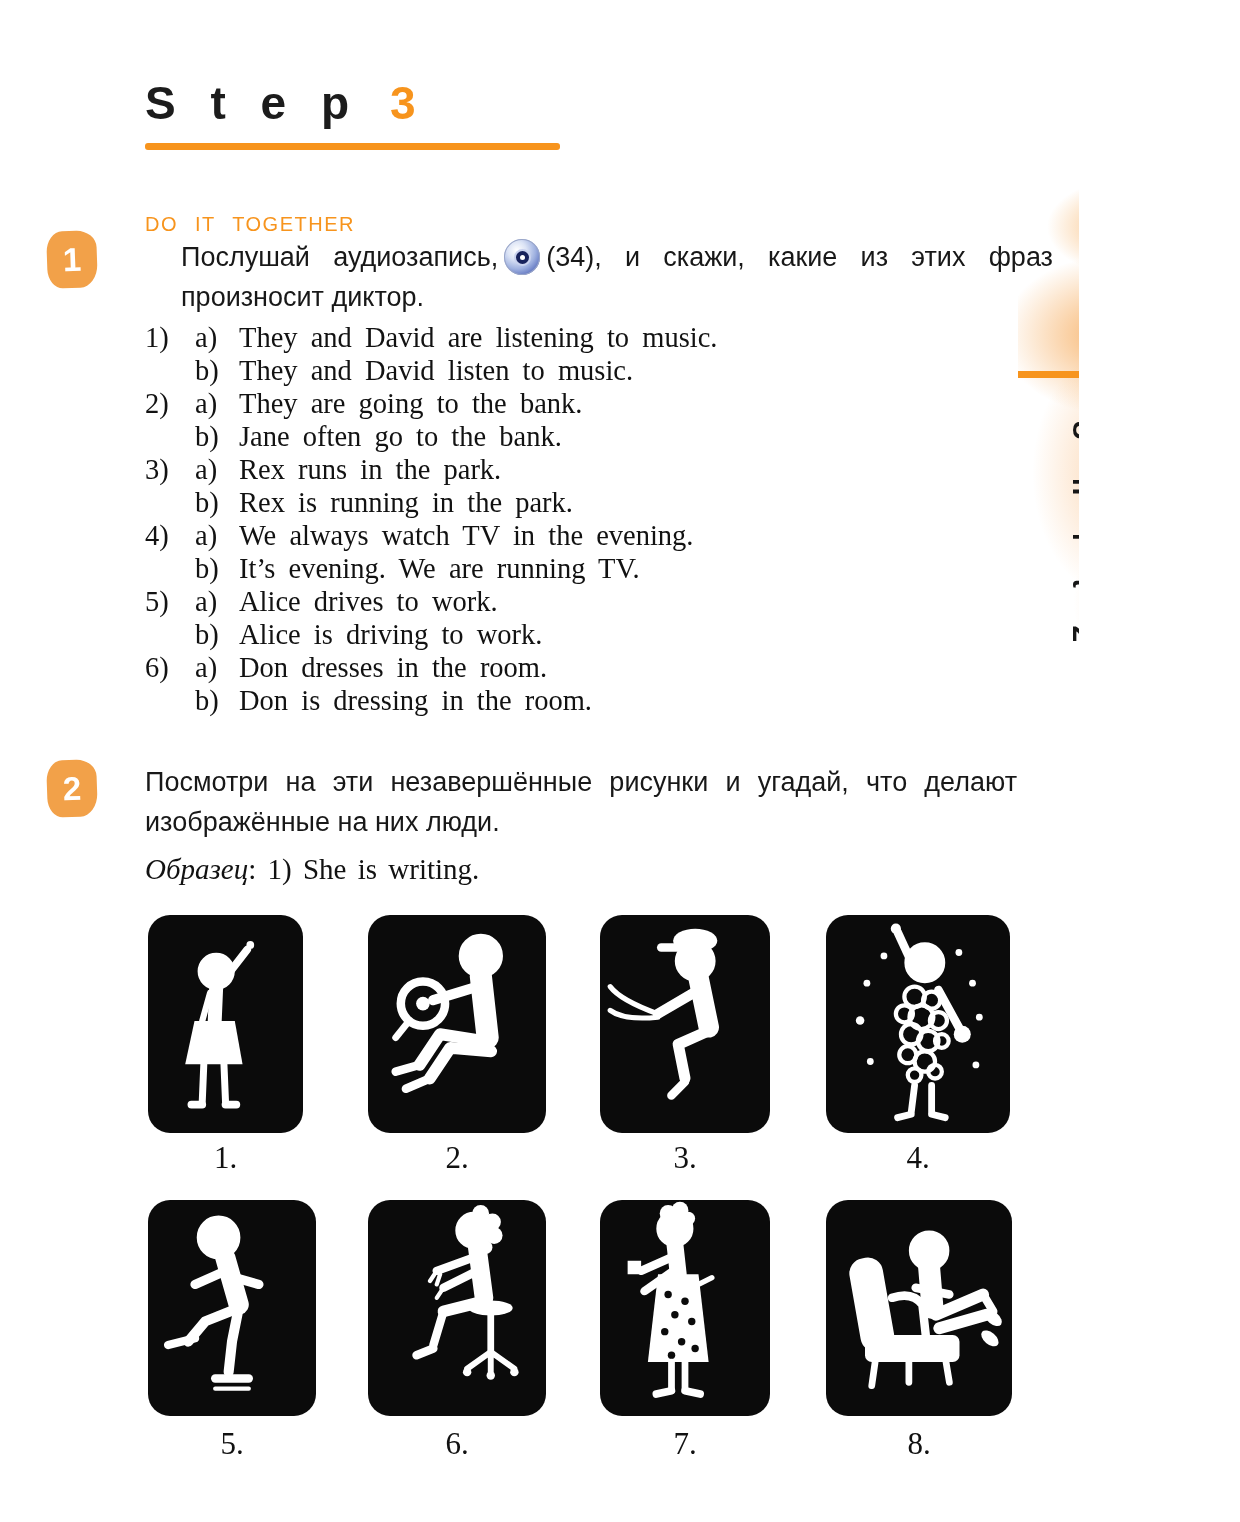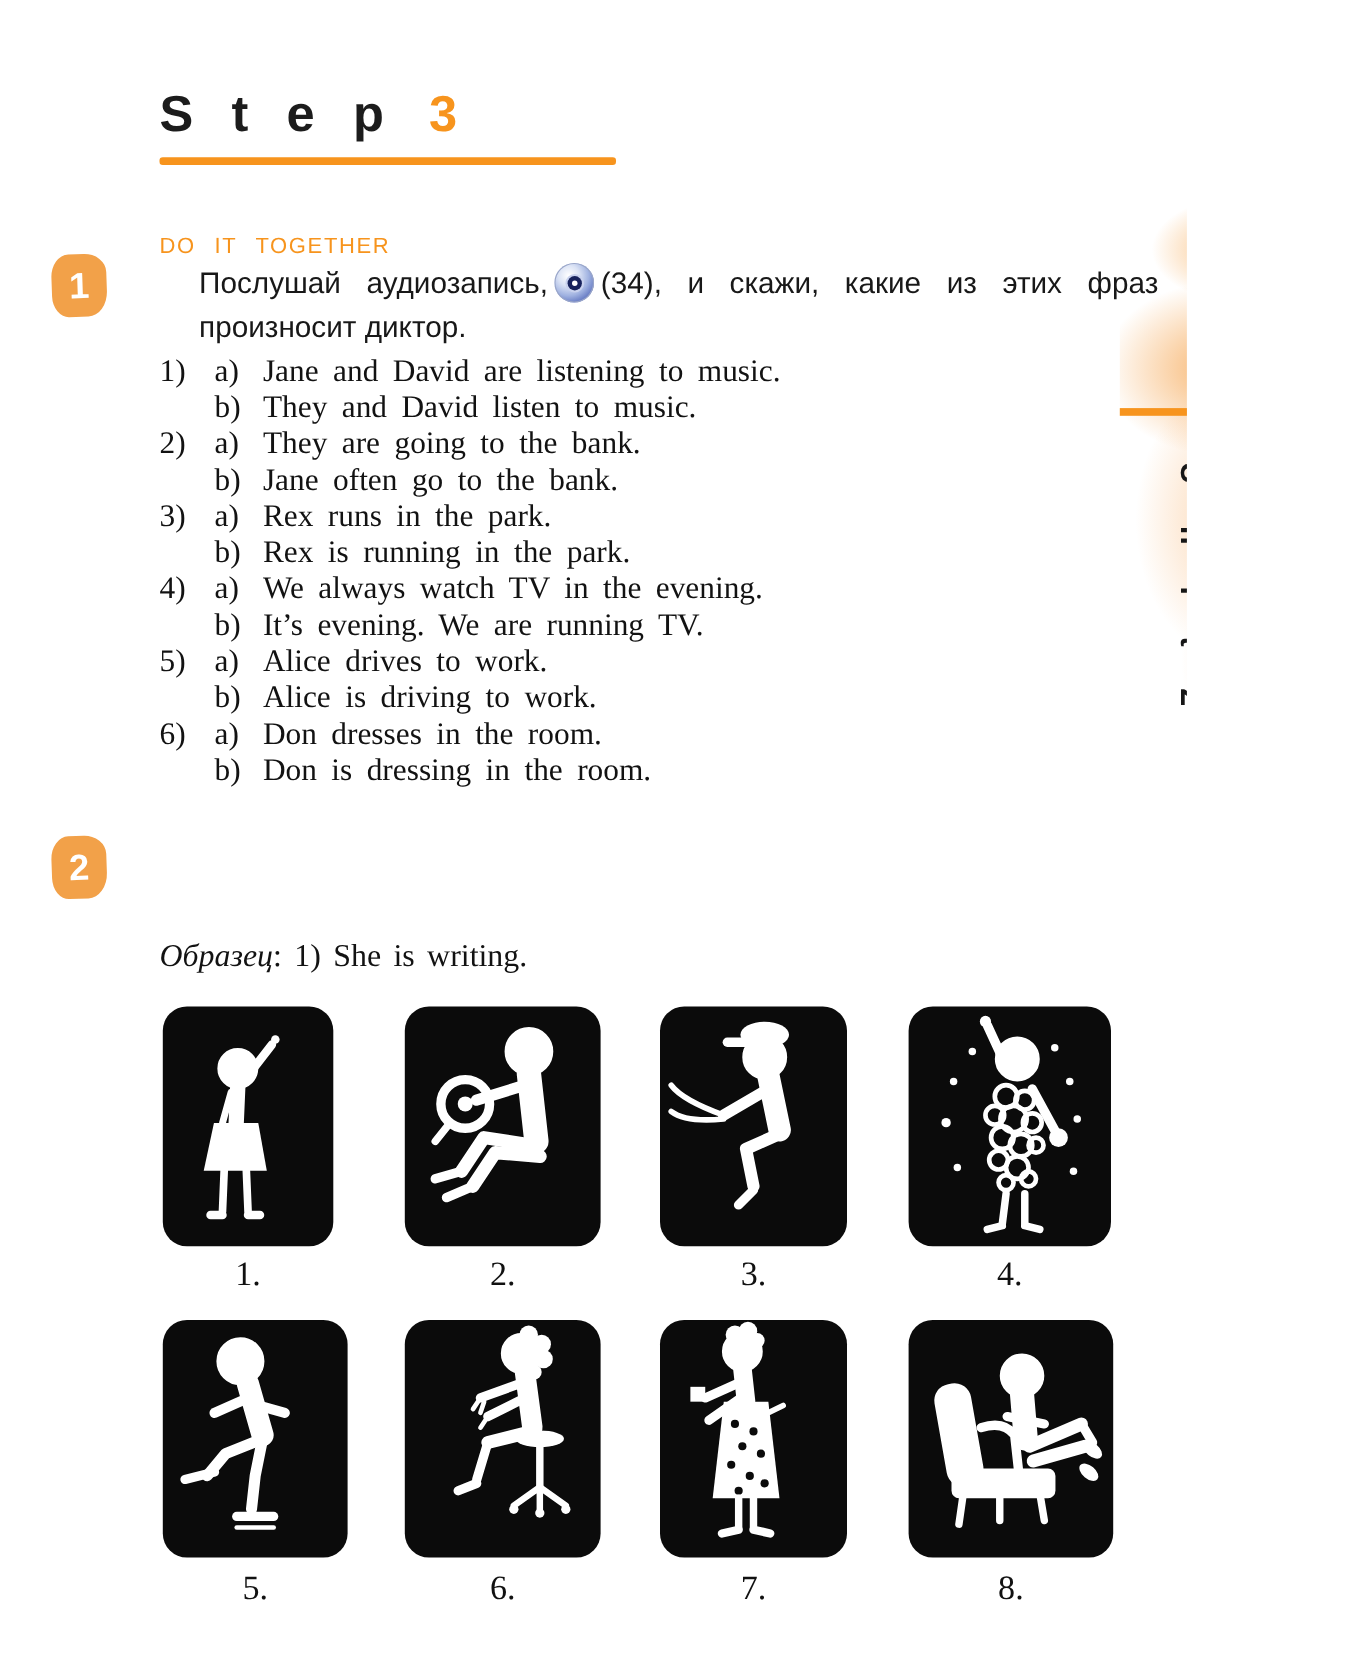--- a/index.html
+++ b/index.html
@@ -91,21 +91,21 @@
   <div class="instr instr-1">
     <span>Послушай аудиозапись,</span><span class="cd"></span><span>(34), и скажи, какие из этих фраз произносит диктор.</span>
   </div>
 
   <div class="qlist">
     <div class="qitem">
       <span class="qnum">1)</span>
       <div>
         <div class="opt">
             <span class="olab">a)</span>
-            <span>Jane and David are listening to music.</span>
+            <span>They and David are listening to music.</span>
           </div>
         <div class="opt">
             <span class="olab">b)</span>
             <span>They and David listen to music.</span>
           </div>
       </div>
     </div>
     <div class="qitem">
       <span class="qnum">2)</span>
       <div>
@@ -167,20 +167,21 @@
           </div>
         <div class="opt">
             <span class="olab">b)</span>
             <span>Don is dressing in the room.</span>
           </div>
       </div>
     </div>
   </div>
 
   <div class="badge badge-2">2</div>
+  <div class="instr instr-2">Посмотри на эти незавершённые рисунки и угадай, что делают изображённые на них люди.</div>
   <div class="example">
     <em>Образец</em><span>: 1) She is writing.</span>
   </div>
 
   <div class="tile" style="left:148px;top:915px;width:155px;height:218px;">
     <svg viewBox="0 0 100 128">
       <g stroke="#fff" stroke-width="4" fill="none" stroke-linecap="round" stroke-linejoin="round">
         <circle cx="44" cy="30" r="10" fill="#fff"></circle>
         <path d="M47 38 L64 16" stroke-width="5"></path>
         <circle cx="66" cy="13" r="2.5" fill="#fff" stroke="none"></circle>

